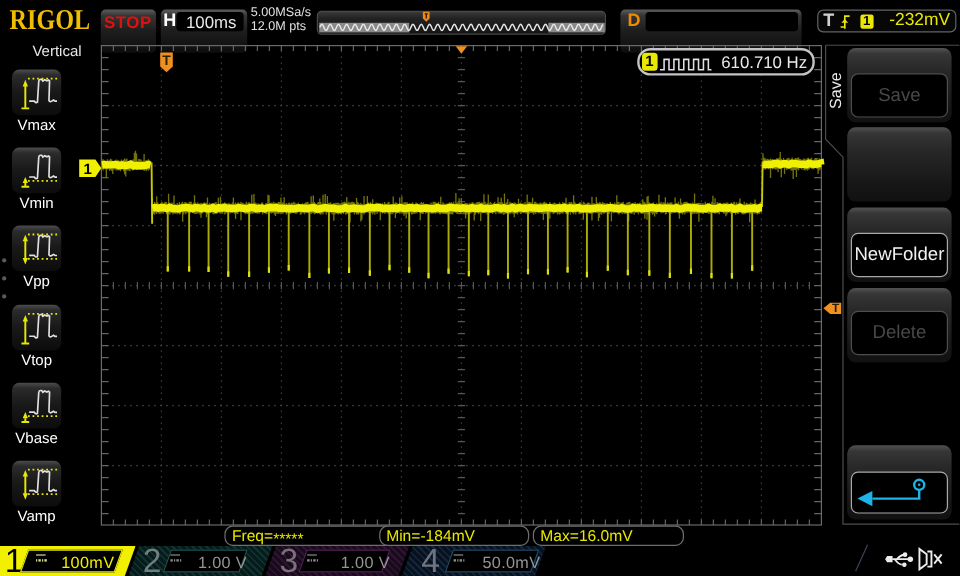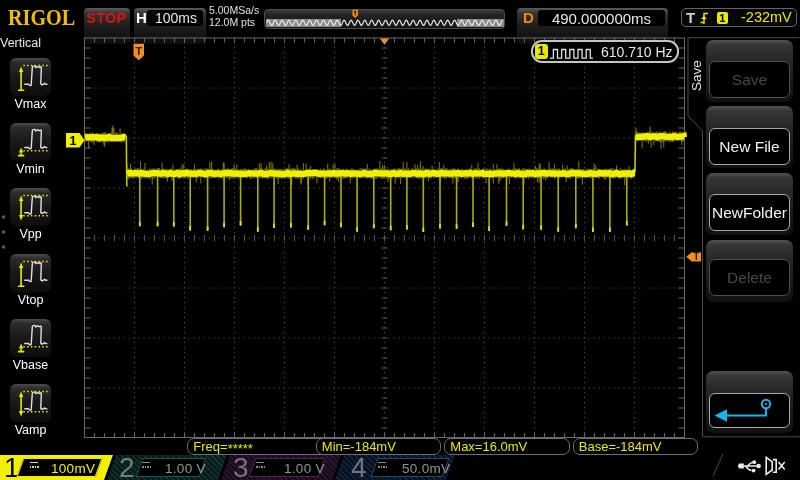--- a/index.html
+++ b/index.html
@@ -34,32 +34,31 @@
 <div class="abs" style="left:266px;top:19px;width:74.5px;height:7.6px;background:#8a8a8a"></div>
 <div class="abs" style="left:457px;top:19px;width:46.5px;height:7.6px;background:#8a8a8a"></div>
 <svg class="abs" style="left:0;top:0" width="800" height="36" viewBox="0 0 800 36">
   <path d="M266.5,22.8 L267.1,21.6 L267.6,20.6 L268.2,20.2 L268.7,20.4 L269.3,21.3 L269.8,22.4 L270.4,23.7 L270.9,24.8 L271.5,25.3 L272.0,25.3 L272.6,24.6 L273.1,23.5 L273.7,22.2 L274.2,21.1 L274.8,20.4 L275.3,20.2 L275.9,20.7 L276.4,21.8 L277.0,23.0 L277.5,24.3 L278.1,25.1 L278.6,25.4 L279.2,25.1 L279.7,24.2 L280.3,22.9 L280.8,21.7 L281.4,20.7 L281.9,20.2 L282.5,20.4 L283.0,21.2 L283.6,22.3 L284.1,23.6 L284.7,24.7 L285.2,25.3 L285.8,25.3 L286.3,24.7 L286.9,23.6 L287.4,22.3 L288.0,21.2 L288.5,20.4 L289.1,20.2 L289.6,20.7 L290.2,21.7 L290.7,22.9 L291.3,24.2 L291.8,25.1 L292.4,25.4 L292.9,25.1 L293.5,24.3 L294.0,23.0 L294.6,21.8 L295.1,20.7 L295.7,20.2 L296.2,20.4 L296.8,21.1 L297.3,22.2 L297.9,23.5 L298.4,24.6 L299.0,25.3 L299.5,25.3 L300.1,24.8 L300.6,23.7 L301.2,22.4 L301.7,21.3 L302.3,20.4 L302.8,20.2 L303.4,20.6 L303.9,21.6 L304.5,22.8 L305.0,24.0 L305.6,25.0 L306.1,25.4 L306.7,25.2 L307.2,24.3 L307.8,23.2 L308.3,21.9 L308.9,20.8 L309.4,20.3 L310.0,20.3 L310.5,21.0 L311.1,22.1 L311.6,23.4 L312.2,24.5 L312.7,25.2 L313.3,25.4 L313.8,24.9 L314.4,23.8 L314.9,22.6 L315.5,21.3 L316.0,20.5 L316.6,20.2 L317.1,20.5 L317.7,21.4 L318.2,22.7 L318.8,23.9 L319.3,24.9 L319.9,25.4 L320.4,25.2 L321.0,24.4 L321.5,23.3 L322.1,22.0 L322.6,20.9 L323.2,20.3 L323.7,20.3 L324.3,20.9 L324.8,22.0 L325.4,23.3 L325.9,24.4 L326.5,25.2 L327.0,25.4 L327.6,24.9 L328.1,23.9 L328.7,22.7 L329.2,21.4 L329.8,20.5 L330.3,20.2 L330.9,20.5 L331.4,21.3 L332.0,22.6 L332.5,23.8 L333.1,24.9 L333.6,25.4 L334.2,25.2 L334.7,24.5 L335.3,23.4 L335.8,22.1 L336.4,21.0 L336.9,20.3 L337.5,20.3 L338.0,20.8 L338.6,21.9 L339.1,23.2 L339.7,24.3 L340.2,25.2 L340.8,25.4 L341.3,25.0 L341.9,24.0 L342.4,22.8 L343.0,21.6 L343.5,20.6 L344.1,20.2 L344.6,20.4 L345.2,21.3 L345.7,22.4 L346.3,23.7 L346.8,24.8 L347.4,25.3 L347.9,25.3 L348.5,24.6 L349.0,23.5 L349.6,22.2 L350.1,21.1 L350.7,20.4 L351.2,20.2 L351.8,20.7 L352.3,21.8 L352.9,23.0 L353.4,24.3 L354.0,25.1 L354.5,25.4 L355.1,25.1 L355.6,24.2 L356.2,22.9 L356.7,21.7 L357.3,20.7 L357.8,20.2 L358.4,20.4 L358.9,21.2 L359.5,22.3 L360.0,23.6 L360.6,24.7 L361.1,25.3 L361.7,25.3 L362.2,24.7 L362.8,23.6 L363.3,22.3 L363.9,21.2 L364.4,20.4 L365.0,20.2 L365.5,20.7 L366.1,21.7 L366.6,22.9 L367.2,24.2 L367.7,25.1 L368.3,25.4 L368.8,25.1 L369.4,24.3 L369.9,23.0 L370.5,21.8 L371.0,20.7 L371.6,20.2 L372.1,20.4 L372.7,21.1 L373.2,22.2 L373.8,23.5 L374.3,24.6 L374.9,25.3 L375.4,25.3 L376.0,24.8 L376.5,23.7 L377.1,22.4 L377.6,21.3 L378.2,20.4 L378.7,20.2 L379.3,20.6 L379.8,21.6 L380.4,22.8 L380.9,24.0 L381.5,25.0 L382.0,25.4 L382.6,25.2 L383.1,24.3 L383.7,23.2 L384.2,21.9 L384.8,20.8 L385.3,20.3 L385.9,20.3 L386.4,21.0 L387.0,22.1 L387.5,23.4 L388.1,24.5 L388.6,25.2 L389.2,25.4 L389.7,24.9 L390.3,23.8 L390.8,22.6 L391.4,21.3 L391.9,20.5 L392.5,20.2 L393.0,20.5 L393.6,21.4 L394.1,22.7 L394.7,23.9 L395.2,24.9 L395.8,25.4 L396.3,25.2 L396.9,24.4 L397.4,23.3 L398.0,22.0 L398.5,20.9 L399.1,20.3 L399.6,20.3 L400.2,20.9 L400.7,22.0 L401.3,23.3 L401.8,24.4 L402.4,25.2 L402.9,25.4 L403.5,24.9 L404.0,23.9 L404.6,22.7 L405.1,21.4 L405.7,20.5 L406.2,20.2 L406.8,20.5 L407.3,21.3 L407.9,22.6 L408.4,23.8 L409.0,24.9 L409.5,25.4 L410.1,25.2 L410.6,24.5 L411.2,23.4 L411.7,22.1 L412.3,21.0 L412.8,20.3 L413.4,20.3 L413.9,20.8 L414.5,21.9 L415.0,23.2 L415.6,24.3 L416.1,25.2 L416.7,25.4 L417.2,25.0 L417.8,24.0 L418.3,22.8 L418.9,21.6 L419.4,20.6 L420.0,20.2 L420.5,20.4 L421.1,21.3 L421.6,22.4 L422.2,23.7 L422.7,24.8 L423.3,25.3 L423.8,25.3 L424.4,24.6 L424.9,23.5 L425.5,22.2 L426.0,21.1 L426.6,20.4 L427.1,20.2 L427.7,20.7 L428.2,21.8 L428.8,23.0 L429.3,24.3 L429.9,25.1 L430.4,25.4 L431.0,25.1 L431.5,24.2 L432.1,22.9 L432.6,21.7 L433.2,20.7 L433.7,20.2 L434.3,20.4 L434.8,21.2 L435.4,22.3 L435.9,23.6 L436.5,24.7 L437.0,25.3 L437.6,25.3 L438.1,24.7 L438.7,23.6 L439.2,22.3 L439.8,21.2 L440.3,20.4 L440.9,20.2 L441.4,20.7 L442.0,21.7 L442.5,22.9 L443.1,24.2 L443.6,25.1 L444.2,25.4 L444.7,25.1 L445.3,24.3 L445.8,23.0 L446.4,21.8 L446.9,20.7 L447.5,20.2 L448.0,20.4 L448.6,21.1 L449.1,22.2 L449.7,23.5 L450.2,24.6 L450.8,25.3 L451.3,25.3 L451.9,24.8 L452.4,23.7 L453.0,22.4 L453.5,21.3 L454.1,20.4 L454.6,20.2 L455.2,20.6 L455.7,21.6 L456.3,22.8 L456.8,24.0 L457.4,25.0 L457.9,25.4 L458.5,25.2 L459.0,24.3 L459.6,23.2 L460.1,21.9 L460.7,20.8 L461.2,20.3 L461.8,20.3 L462.3,21.0 L462.9,22.1 L463.4,23.4 L464.0,24.5 L464.5,25.2 L465.1,25.4 L465.6,24.9 L466.2,23.8 L466.7,22.6 L467.3,21.3 L467.8,20.5 L468.4,20.2 L468.9,20.5 L469.5,21.4 L470.0,22.7 L470.6,23.9 L471.1,24.9 L471.7,25.4 L472.2,25.2 L472.8,24.4 L473.3,23.3 L473.9,22.0 L474.4,20.9 L475.0,20.3 L475.5,20.3 L476.1,20.9 L476.6,22.0 L477.2,23.3 L477.7,24.4 L478.3,25.2 L478.8,25.4 L479.4,24.9 L479.9,23.9 L480.5,22.7 L481.0,21.4 L481.6,20.5 L482.1,20.2 L482.7,20.5 L483.2,21.3 L483.8,22.6 L484.3,23.8 L484.9,24.9 L485.4,25.4 L486.0,25.2 L486.5,24.5 L487.1,23.4 L487.6,22.1 L488.2,21.0 L488.7,20.3 L489.3,20.3 L489.8,20.8 L490.4,21.9 L490.9,23.2 L491.5,24.3 L492.0,25.2 L492.6,25.4 L493.1,25.0 L493.7,24.0 L494.2,22.8 L494.8,21.6 L495.3,20.6 L495.9,20.2 L496.4,20.4 L497.0,21.3 L497.5,22.4 L498.1,23.7 L498.6,24.8 L499.2,25.3 L499.7,25.3 L500.3,24.6 L500.8,23.5 L501.4,22.2 L501.9,21.1 L502.5,20.4" stroke="#e8e8e8" stroke-width="1.2" fill="none"></path>
   <path d="M352.4,9.7 h5.6 v5.8 l-2.8,2.6 -2.8,-2.6 z" fill="#f08820"></path>
   <path d="M354,11.5 h2.4 M355.2,11.5 v4" stroke="#201000" stroke-width="1" fill="none"></path>
 </svg>
 <div class="tbox" style="left:517px;width:151px"></div>
 <div class="abs" style="left:523px;top:9px;color:#f08a00;font-weight:bold;font-size:15px">D</div>
 <div class="pill" style="left:538px;top:10px;width:127px;height:16px"></div>
-<div class="abs" style="left:538px;top:9.5px;width:127px;text-align:center;color:#e8e8e8;font-size:15px">490.000000ms</div>
 
 <div class="abs" style="left:681px;top:7.5px;width:116px;height:19px;background:#070707;border:1.5px solid #636363;border-radius:5px"></div>
 <div class="abs" style="left:686px;top:9px;color:#d0d0d0;font-weight:bold;font-size:15px">T</div>
 <svg class="abs" style="left:698px;top:11px" width="14" height="14" viewBox="0 0 14 14">
   <path d="M2.5,11.5 H6 V2.5 H10 M6,11.5 V13" stroke="#e8e800" stroke-width="1.4" fill="none"></path>
   <path d="M3.2,8 h5.6 l-2.8,-3.2 z" fill="#e8e800"></path>
 </svg>
 <div class="abs" style="left:716.5px;top:12px;width:11.5px;height:12px;background:#e8e800;border-radius:2px;color:#000;font-weight:bold;font-size:11px;text-align:center;line-height:12px">1</div>
 <div class="abs" style="left:741px;top:9px;color:#e8e800;font-size:14.5px">-232mV</div>
 
-<div class="abs" style="left:0;top:36px;width:56px;text-align:left;color:#e8e8e8;font-size:12.5px">Vertical</div>
+<div class="abs" style="left:12px;top:36px;width:56px;text-align:right;color:#e8e8e8;font-size:12.5px">Vertical</div>
 <div class="sbtn" style="top:57.7px"></div>
 <svg class="abs" style="left:12px;top:60.7px" width="36" height="31" viewBox="0 0 36 31">
       <path d="M11.3,4.6 H35.6" stroke="#e8e800" stroke-width="1.5" stroke-dasharray="1.5 2.3" fill="none"></path>
       <path d="M12.3,23.2 h4.2 c1,1.5 1.9,1.7 2.7,1 L20.3,6.6 c0.2,-1.1 0.8,-1.5 1.6,-1.5 h0.9 l0.9,1.5 1.5,-1.1 1.9,0.9 1.3,-0.7 0.9,0.7 L28.8,22.8 c0.6,1.2 1.5,1 2.3,0.5 l1.5,-0.9 1.3,0.9 h1.6" stroke="#e0e0e0" stroke-width="1.4" fill="none"></path>
       <path d="M9.1,9.5 V29.3 M5.9,29.3 h6.4" stroke="#e8e800" stroke-width="1.6" fill="none"></path>
       <path d="M6.9,11 h4.4 L9.1,5.4 z" fill="#e8e800"></path>
     </svg>
 <div class="slab" style="top:96.7px">Vmax</div>
 <div class="sbtn" style="top:123.0px"></div>
 <svg class="abs" style="left:12px;top:126.0px" width="36" height="31" viewBox="0 0 36 31">
@@ -138,38 +137,36 @@
 <path d="M1,11.2 h3.4 v-8.7 h4.1 v8.7 h4.1 v-8.7 h4.1 v8.7 h4.1 v-8.7 h4.1 v8.7 h4.1 v-8.7 h4.1 v8.7 h4.1 v-8.7 h4.1 v8.7 h2.6" stroke="#e0e0e0" stroke-width="1.3" fill="none"></path>
 </svg>
 <div class="abs" style="left:601px;top:44px;color:#e8e8e8;font-size:14px">610.710 Hz</div>
 
 <div class="abs" style="left:689px;top:40px;width:15px;height:56px;color:#e8e8e8;font-size:13.5px">
       <span style="position:absolute;left:-21px;top:28px;transform:rotate(-90deg);transform-origin:center;display:block;width:56px;text-align:center">Save</span>
     </div>
 <div class="btn" style="top:39.8px"></div>
 <div class="ibox dis" style="top:61.2px">Save</div>
 <div class="btn" style="top:106.4px"></div>
-<div class="ibox en" style="top:127.5px">New File</div>
 <div class="btn" style="top:173px"></div>
 <div class="ibox en" style="top:193.5px">NewFolder</div>
 <div class="btn" style="top:239.6px"></div>
 <div class="ibox dis" style="top:259.3px">Delete</div>
 <div class="btn" style="top:371px"></div>
 <div class="ibox en" style="top:392.5px;height:35px"></div>
 <svg class="abs" style="left:709px;top:392.5px" width="81" height="35" viewBox="0 0 81 35">
 <circle cx="57" cy="11" r="4.2" stroke="#1cb4e8" stroke-width="2" fill="none"></circle>
 <circle cx="57" cy="11" r="1.1" fill="#1cb4e8"></circle>
 <path d="M57,15.2 V22.5 H18" stroke="#1cb4e8" stroke-width="2" fill="none"></path>
 <polygon points="5.5,22.5 18,16.2 18,28.8" fill="#1cb4e8"></polygon>
 </svg>
 
 <div class="mpill" style="left:187.3px;width:142px">Freq=<span style="position:relative;top:2px">*****</span></div>
 <div class="mpill" style="left:315.8px;width:125.5px">Min=-184mV</div>
 <div class="mpill" style="left:444.3px;width:125.5px">Max=16.0mV</div>
-<div class="mpill" style="left:572.8px;width:125.5px">Base=-184mV</div>
 
 <div class="abs" style="left:0;top:455px;width:114px;height:25px;background:#f0f000;clip-path:polygon(0 0,113px 0,104px 25px,0 25px)"></div>
 <div class="chnum" style="left:4px;color:#000">1</div>
 <div class="chbox" style="left:20px;width:79px;border:1.5px solid #e8e800"></div>
 <div class="cicon" style="left:29.5px;top:461.5px;color:#d8d88a">
       <i style="width:8px"></i>
       <b style="left:0;width:1.7px"></b>
       <b style="left:2.6px;width:1.7px"></b>
       <b style="left:5.2px;width:1.7px"></b>
       <b style="left:7.8px;width:1.7px"></b>

